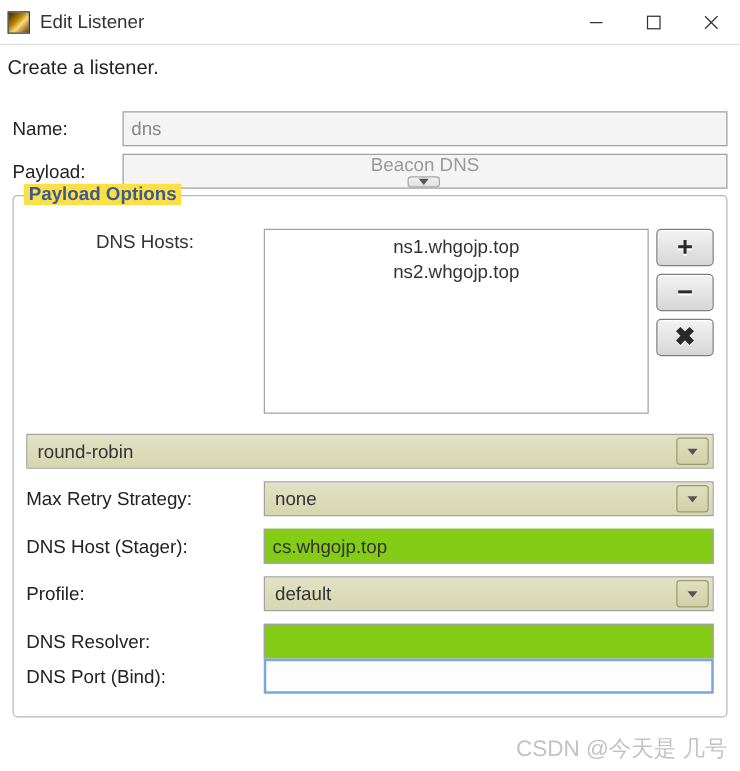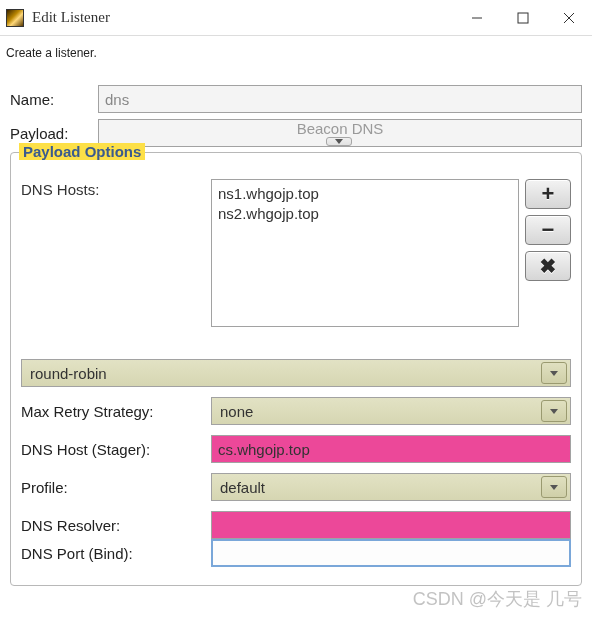--- a/index.html
+++ b/index.html
@@ -14,21 +14,20 @@
     overflow: hidden;
     position: relative;
   }
   
   .titlebar {
     height: 36px;
     display: flex;
     align-items: center;
     border-bottom: 1px solid #ddd;
     background: #fff;
-    font-family: Liberation Serif, serif;
   }
   .appicon {
     width: 18px; height: 18px;
     margin: 0 8px 0 6px;
     background: linear-gradient(135deg, #3a2400 0%, #b88500 40%, #ffd87a 60%, #5a3a00 100%);
     border: 1px solid #333;
   }
   .titlebar-title {
     flex: 1;
     font-size: 15px;
@@ -46,35 +45,35 @@
     font-size: 14px;
     color: #333;
   }
   .winbtn svg { stroke: #333; }
   
   .content {
     padding: 6px 4px 0 4px;
   }
   .intro {
     padding: 4px 2px 22px 2px;
-    font-size: 12px;
+    font-size: 16px;
     color: #222;
   }
   .row {
     display: flex;
     align-items: center;
     padding: 3px 6px;
   }
   .row .label {
     color: #222;
     padding-right: 10px;
   }
   .text-input, .combo, .listbox, .dns-stager, .empty-input {
     border: 1px solid #a2a2a2;
-    background: #ec4899;
+    background: #84cc16;
     font-family: Arial, sans-serif;
     font-size: 15px;
     color: #333;
   }
   .text-input {
     flex: 1;
     height: 28px;
     padding: 2px 6px;
     color: #888;
     background: #f4f4f4;
@@ -143,21 +142,22 @@
     width: 190px;
     color: #222;
   }
   .opt-field {
     flex: 1;
   }
   
   .hosts-row {
     display: flex;
     align-items: flex-start;
-    margin-bottom: 32px;
+    margin-bottom: 16px;
+    text-align: center;
   }
   .hosts-label {
     width: 190px;
     padding-top: 2px;
   }
   .hosts-list {
     flex: 1;
     height: 148px;
     border: 1px solid #a2a2a2;
     background: #fff;

